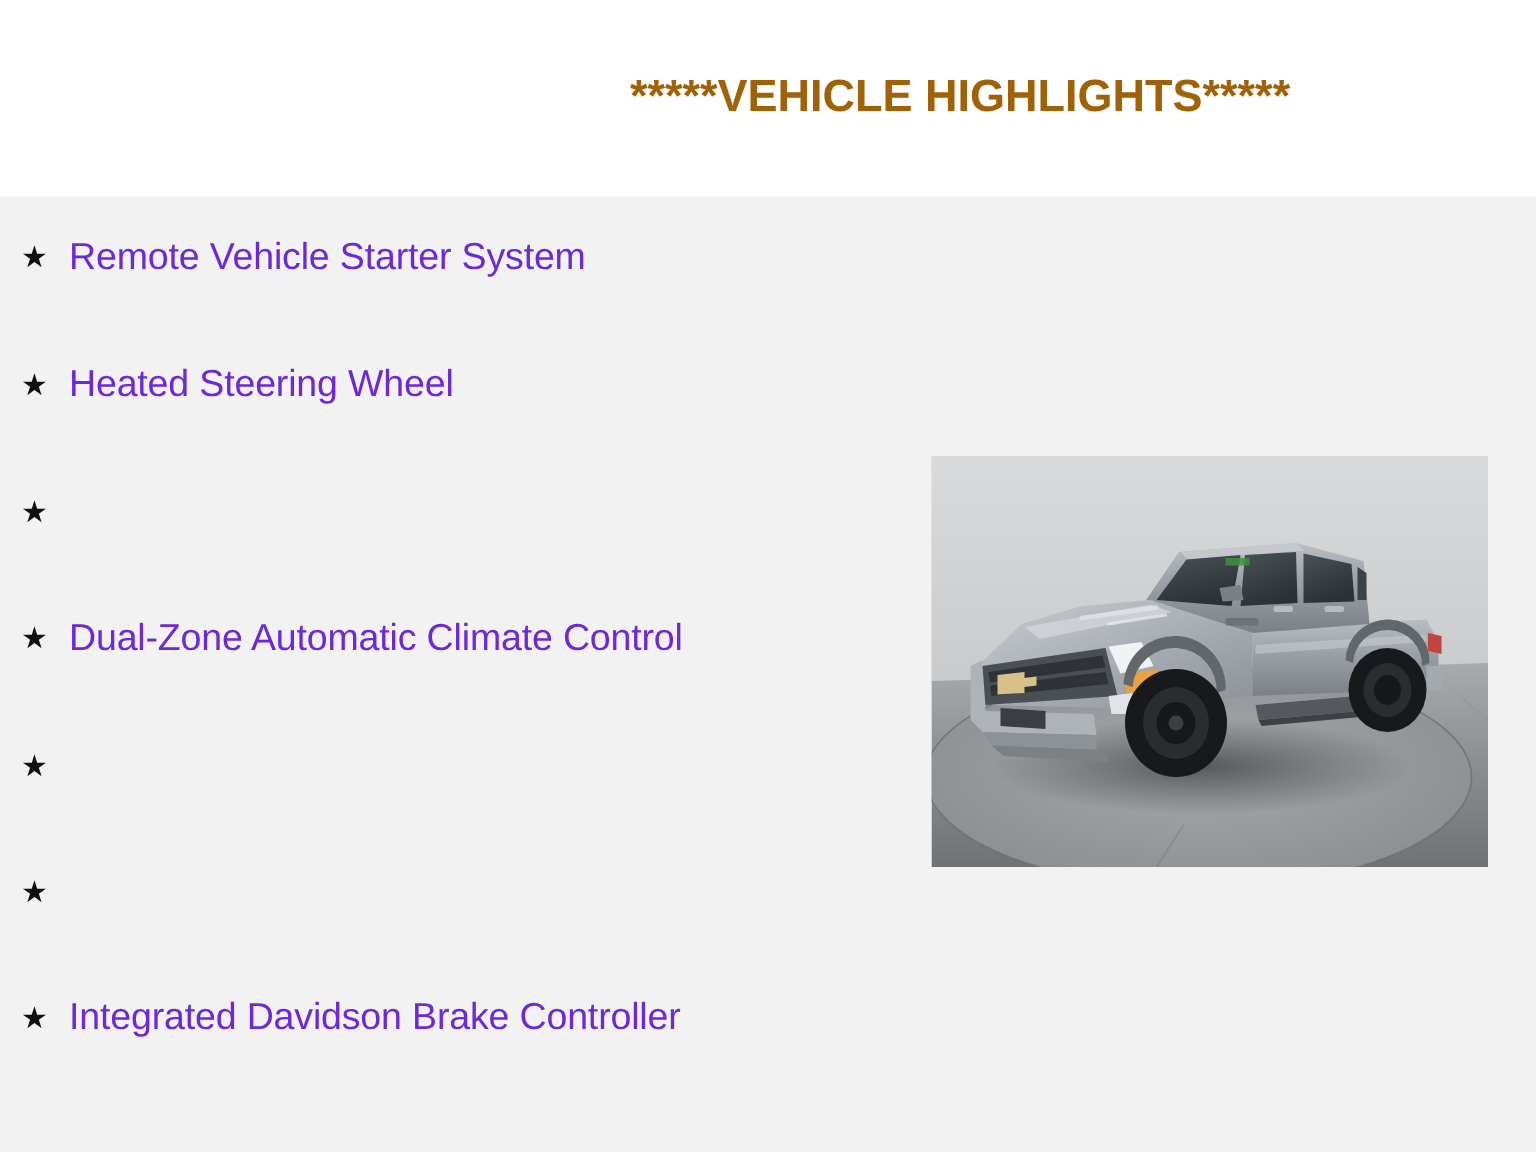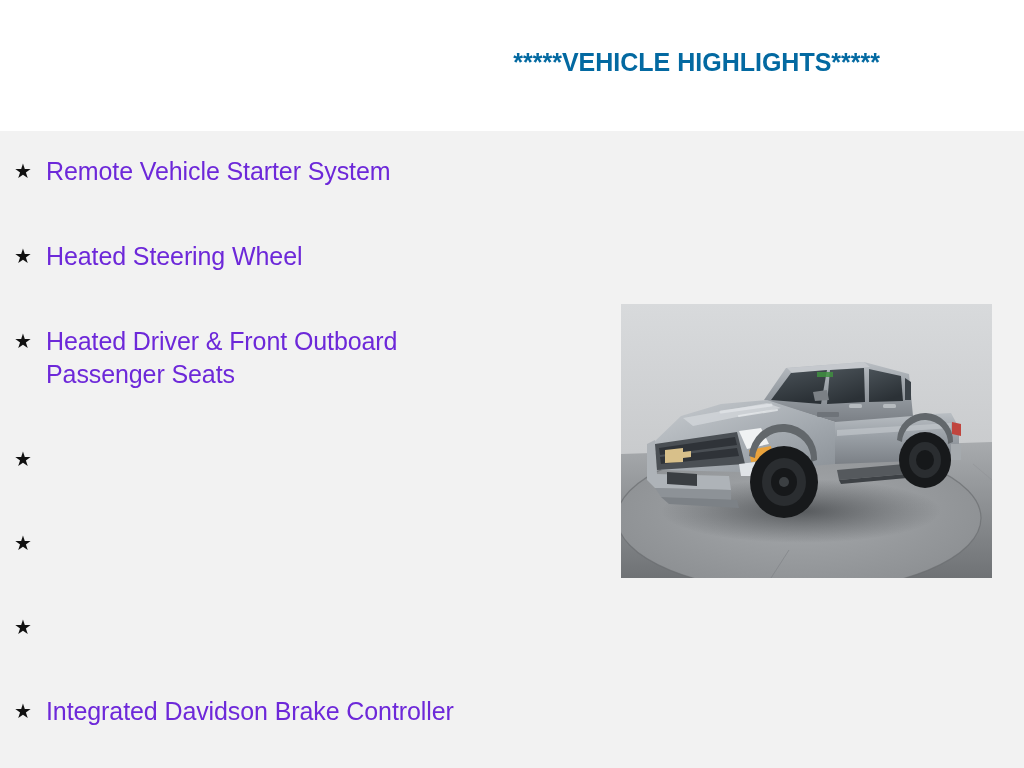--- a/index.html
+++ b/index.html
@@ -82,25 +82,25 @@
     overflow: hidden;
   }
   .logo-swoosh svg { display: block; }
 
   
   .title {
     position: absolute;
     top: 48px;
     left: 420px;
     width: 460px;
-    text-align: right;
+    text-align: left;
     font-family: "Liberation Sans", sans-serif;
-    font-size: 25px;
+    font-size: 30px;
     font-weight: bold;
-    color: #0369a1;
+    color: #a16207;
     letter-spacing: 0px;
     white-space: nowrap;
     z-index: 6;
   }
 
   
   .highlights {
     position: absolute;
     top: 131px;
     left: 0;
@@ -175,25 +175,25 @@
     <span class="hl-text">Remote Vehicle Starter System</span>
   </li>
 
   <li class="hl-item">
     <span class="hl-star">★</span>
     <span class="hl-text">Heated Steering Wheel</span>
   </li>
 
   <li class="hl-item">
     <span class="hl-star">★</span>
-    <span class="hl-text">Heated Driver &amp; Front Outboard Passenger Seats</span>
-  </li>
-
-  <li class="hl-item">
-    <span class="hl-star">★</span>
+  </li>
+
+  <li class="hl-item">
+    <span class="hl-star">★</span>
+    <span class="hl-text">Dual-Zone Automatic Climate Control</span>
   </li>
 
   <li class="hl-item">
     <span class="hl-star">★</span>
   </li>
 
   <li class="hl-item">
     <span class="hl-star">★</span>
   </li>
 

